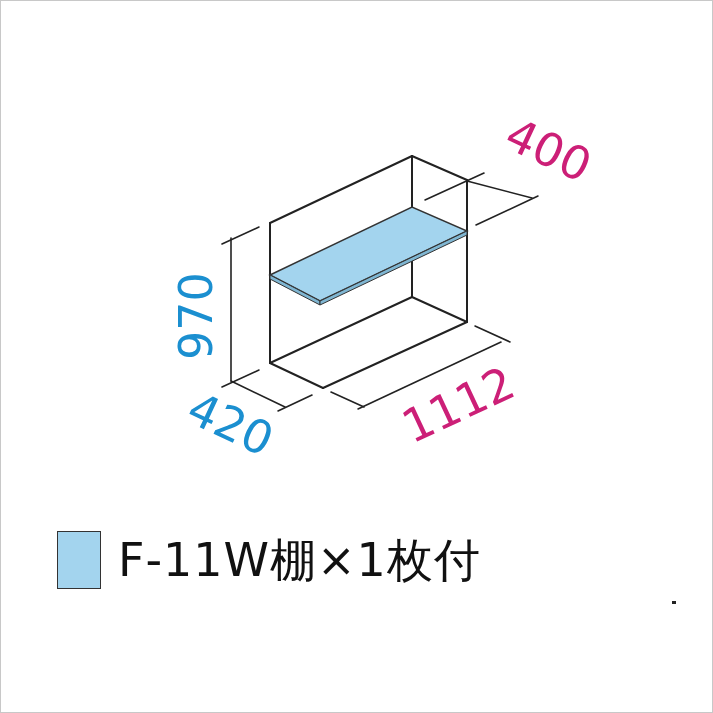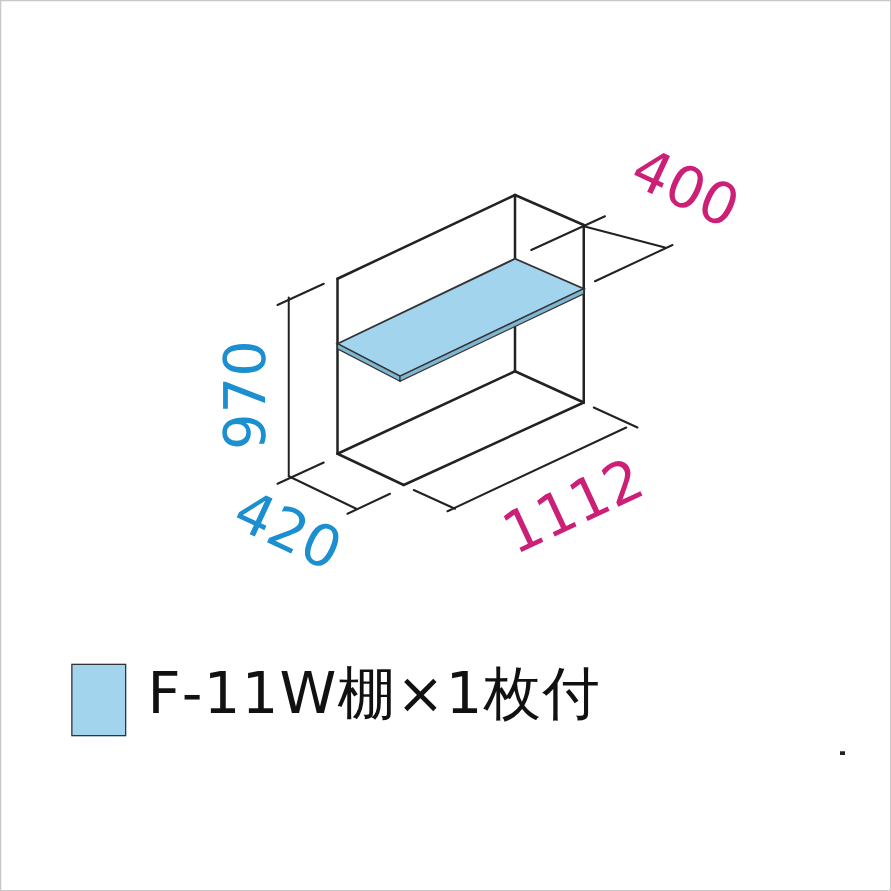--- a/index.html
+++ b/index.html
@@ -1,19 +1,19 @@
 <!DOCTYPE html>
 <html><head>
 <meta charset="utf-8">
 <style>
   html, body { margin: 0; padding: 0; background: #ffffff; }
   body { width: 713px; height: 713px; position: relative; overflow: hidden; font-family: "DejaVu Sans", sans-serif; }
   .frame { position: absolute; left: 0; top: 0; width: 711px; height: 711px; border: 1px solid #c8c8c8; }
   svg.diagram { position: absolute; left: 0; top: 0; }
-  .legend { position: absolute; left: 57px; top: 531px; display: flex; }
+  .legend { position: absolute; left: 57px; top: 531px; display: flex; align-items: center; }
   .legend-swatch { width: 44px; height: 58px; background: #a3d4ee; border: 1.5px solid #333; box-sizing: border-box; margin-right: 17px; }
   .legend-text { font-family: "DejaVu Sans", sans-serif; font-size: 46px; color: #111; letter-spacing: 1px; line-height: 1; }
   .dot { position: absolute; left: 672px; top: 601px; width: 4px; height: 3px; background: #222; }
 </style>
 </head>
 <body>
 
 <div class="frame"></div>
 
 <svg class="diagram" width="713" height="713" viewBox="0 0 713 713">

